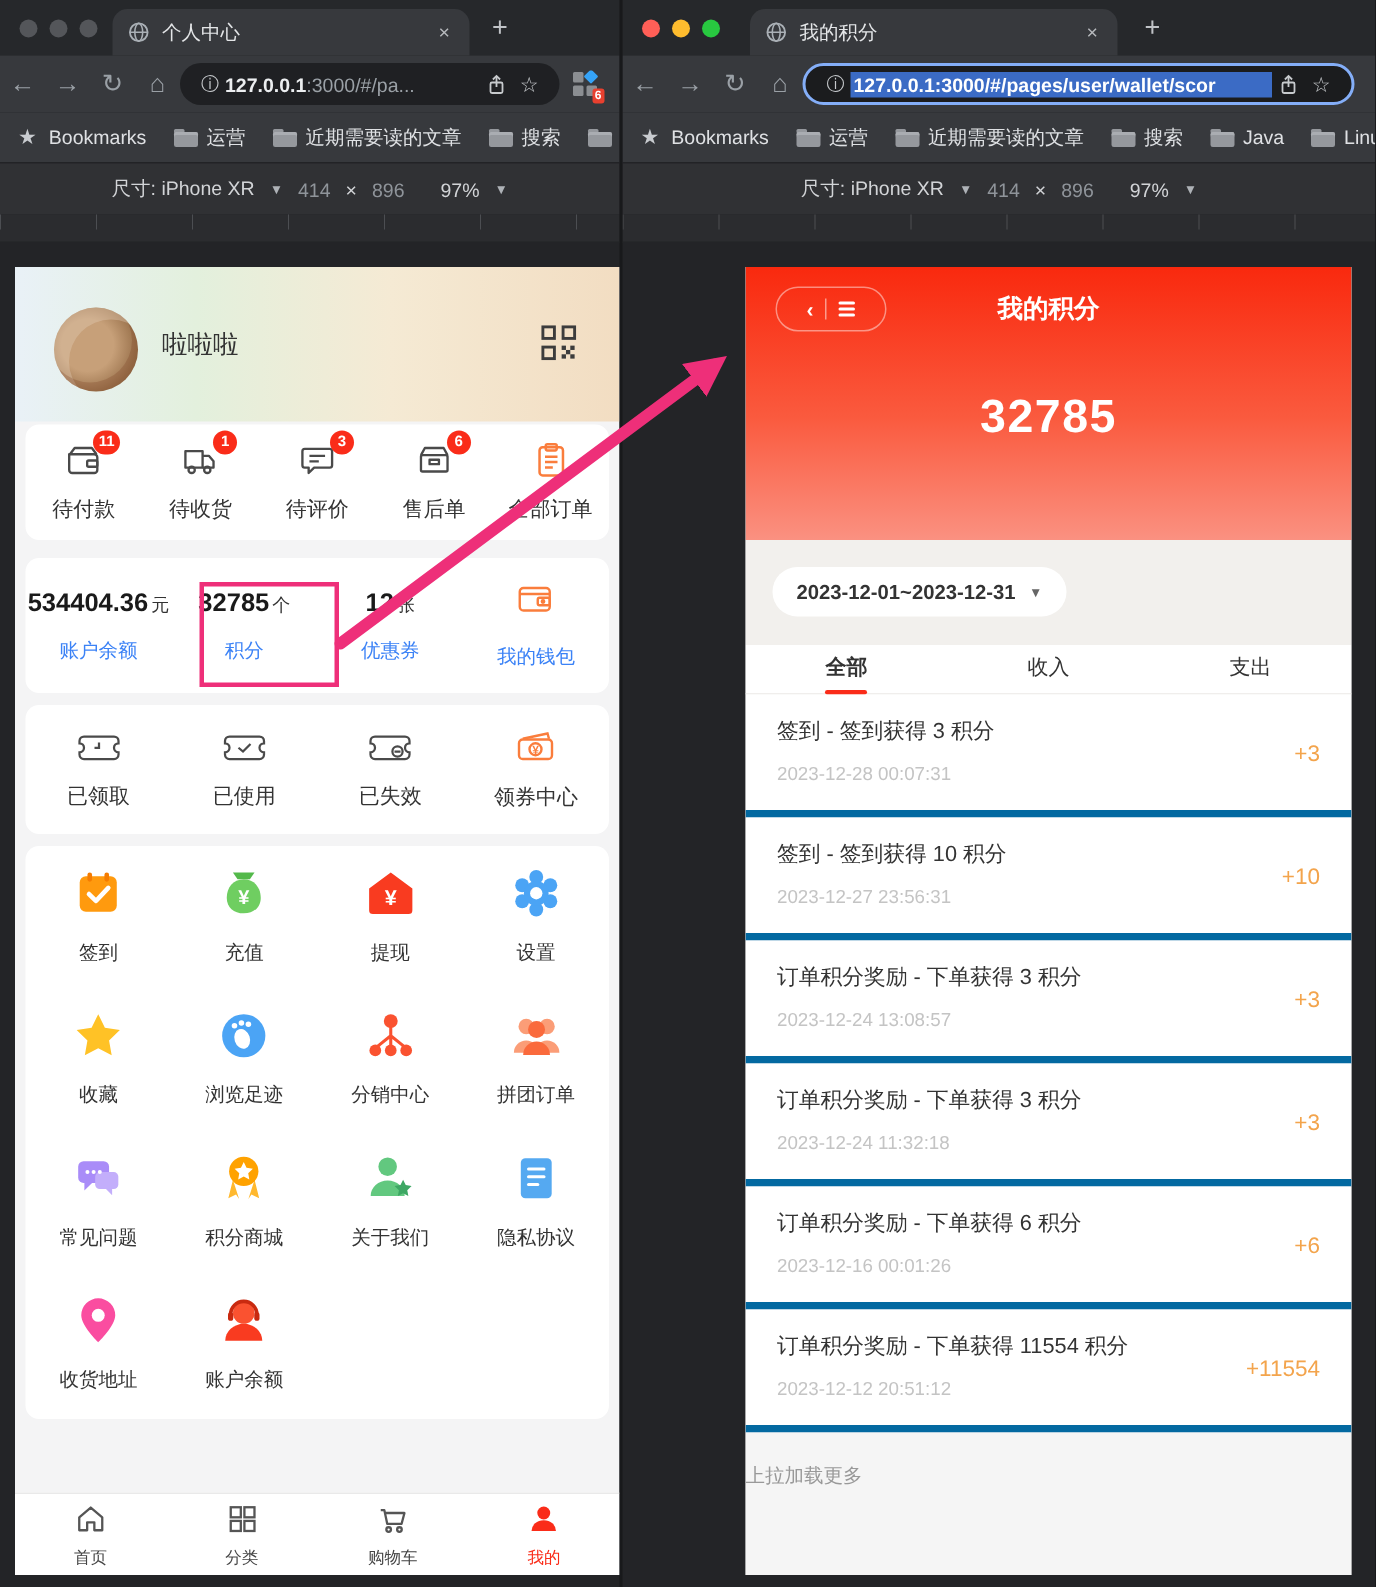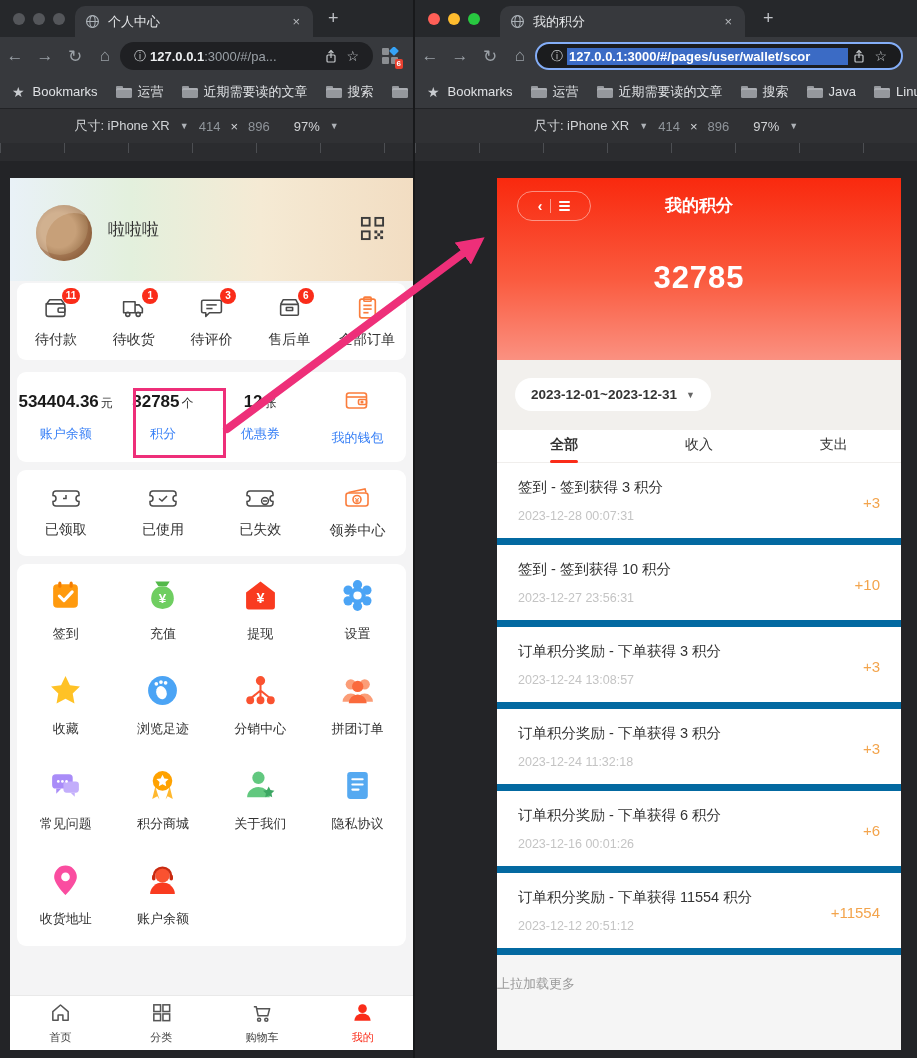--- a/index.html
+++ b/index.html
@@ -64,21 +64,21 @@
   .menubars i{display:block;width:11px;height:1.8px;background:#fff;border-radius:1px;}
   .rp-title{position:absolute;top:16px;left:0;width:100%;text-align:center;color:#fff;font-size:17px;font-weight:bold;}
   .rp-sub{position:absolute;top:51px;left:0;width:100%;text-align:center;color:#fff;font-size:13px;font-weight:500;}
   .rp-points{position:absolute;top:82px;left:0;width:100%;text-align:center;color:#fff;font-size:31px;font-weight:bold;letter-spacing:1px;}
   .filter{position:absolute;top:182px;left:0;width:404px;height:70px;background:#f2f0ed;}
   .datepill{position:absolute;left:18px;top:18px;height:33px;background:#fff;border-radius:17px;display:flex;align-items:center;padding:12px 16px;gap:9px;font-size:13.5px;color:#333;font-weight:600;}
   .rtabs{position:absolute;top:252px;left:0;width:404px;height:33px;background:#fff;border-bottom:1px solid #f0eeec;display:flex;}
   .rtab{flex:1;text-align:center;font-size:14px;color:#333;padding-top:6px;position:relative;}
   .rtab.active{font-weight:bold;}
   .rtab.active:after{content:"";position:absolute;left:50%;margin-left:-14px;bottom:-1px;width:28px;height:3px;border-radius:2px;background:#fa2c19;}
-  .txn{position:absolute;left:0;width:404px;height:82px;background:#fff;border-bottom:7px solid #0369a1;}
+  .txn{position:absolute;left:0;width:404px;height:82px;background:#fff;border-bottom:5px solid #0369a1;}
   .txn-title{position:absolute;left:21px;top:15px;font-size:14.5px;color:#333;font-weight:500;}
   .txn-time{position:absolute;left:21px;top:46px;font-size:12.5px;color:#c4c4c4;}
   .txn-amt{position:absolute;right:21px;top:31px;font-size:15px;color:#f3a44c;font-weight:500;}
   .loadmore{position:absolute;top:777px;left:0;width:404px;height:95px;background:#f5f5f5;color:#999;font-size:13px;padding-top:20px;}
   .extbadge{position:absolute;right:-4px;bottom:-4px;background:#e8402f;color:#fff;font-size:8px;line-height:10px;padding:0 2px;border-radius:2px;font-weight:bold;}
 </style>
 </head>
 <body>
 
 <div id="stage">

